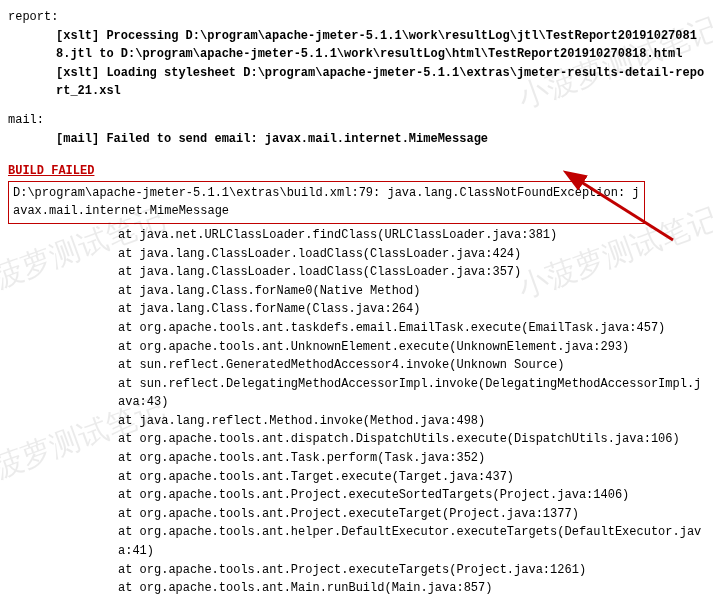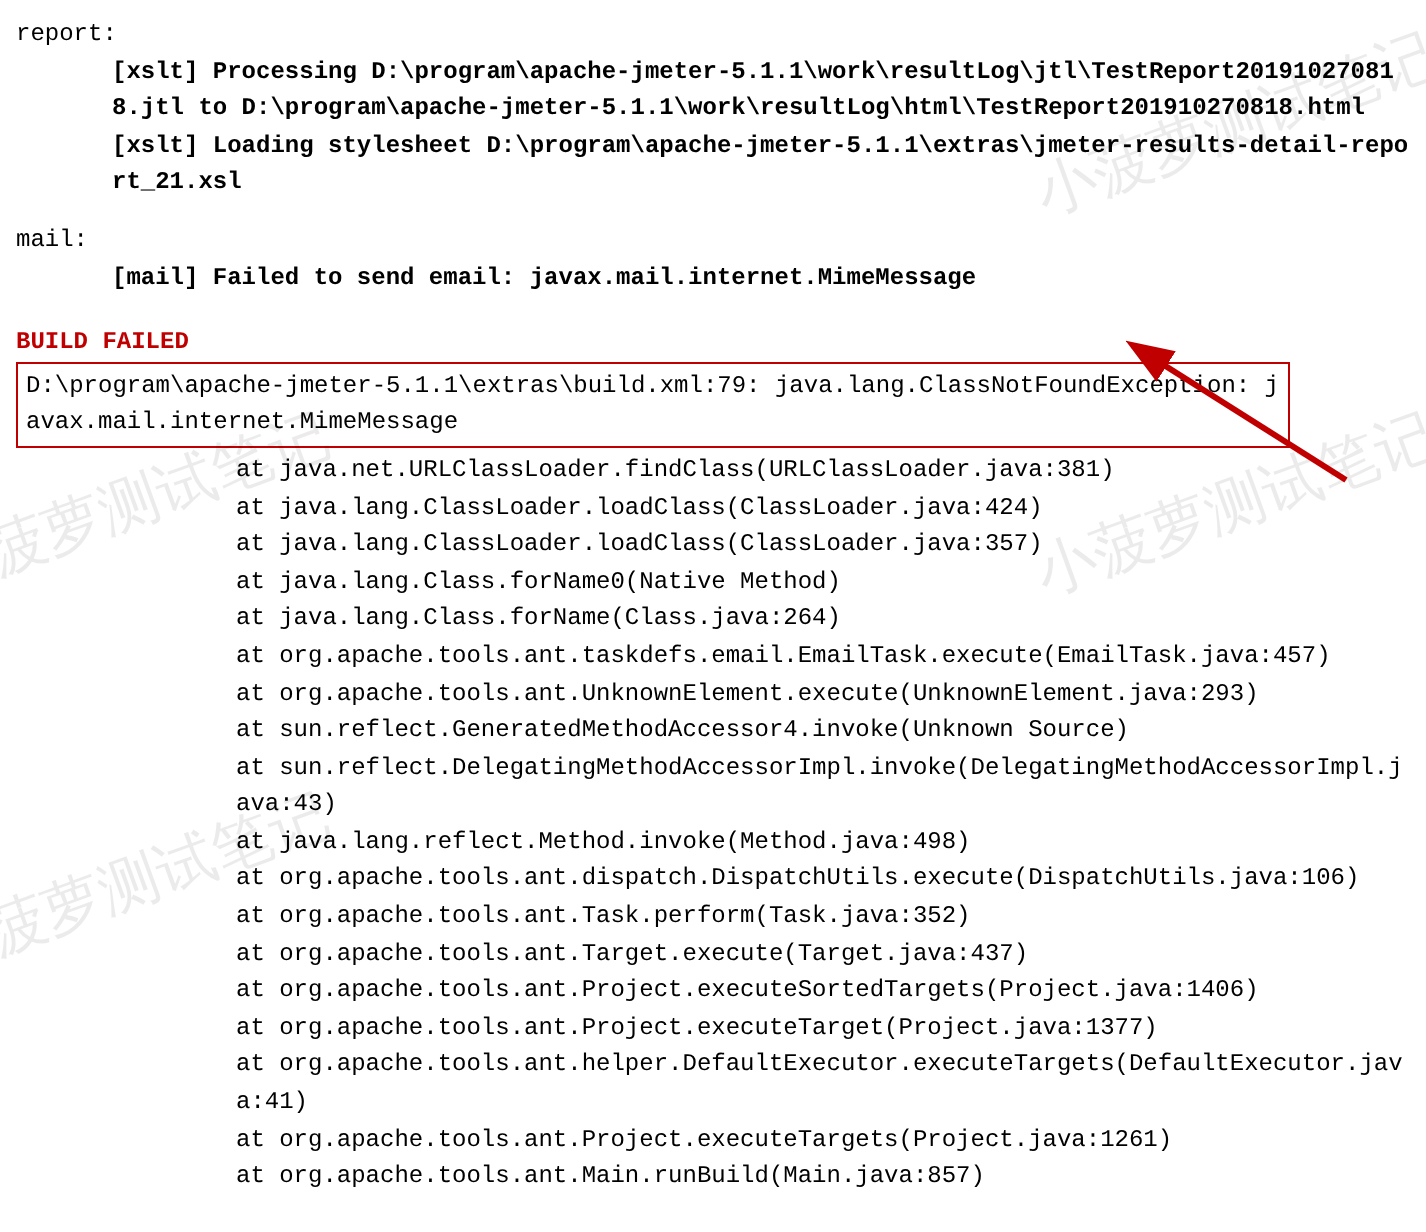--- a/index.html
+++ b/index.html
@@ -18,20 +18,21 @@
     font-weight: normal;
   }
   .indented {
     padding-left: 48px;
     font-weight: bold;
   }
   .build-failed {
     color: #c00000;
     font-weight: bold;
     margin-top: 4px;
+    text-decoration: underline;
   }
   .error-box {
     border: 1px solid #c00000;
     padding: 2px 4px;
     margin-right: 60px;
     margin-bottom: 2px;
   }
   .trace-line {
     padding-left: 110px;
     text-indent: -0px;

